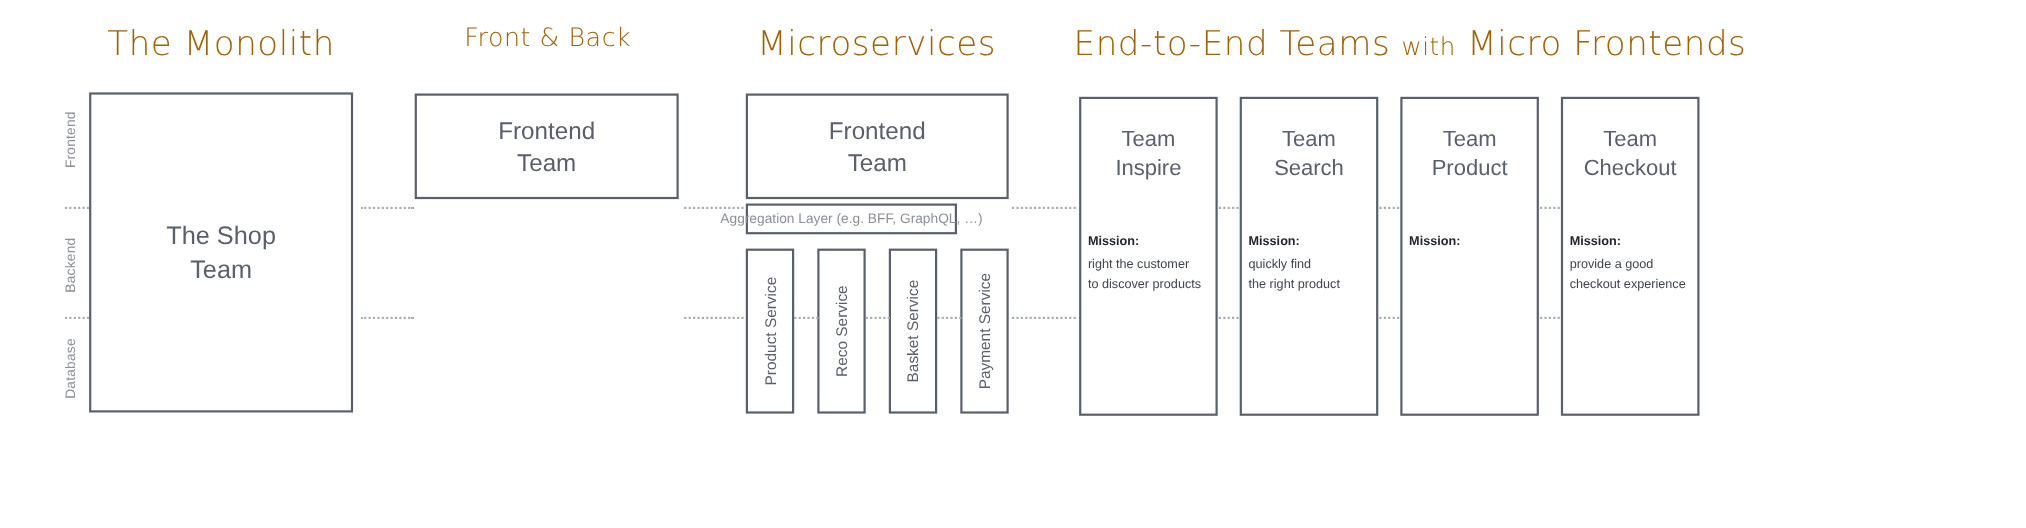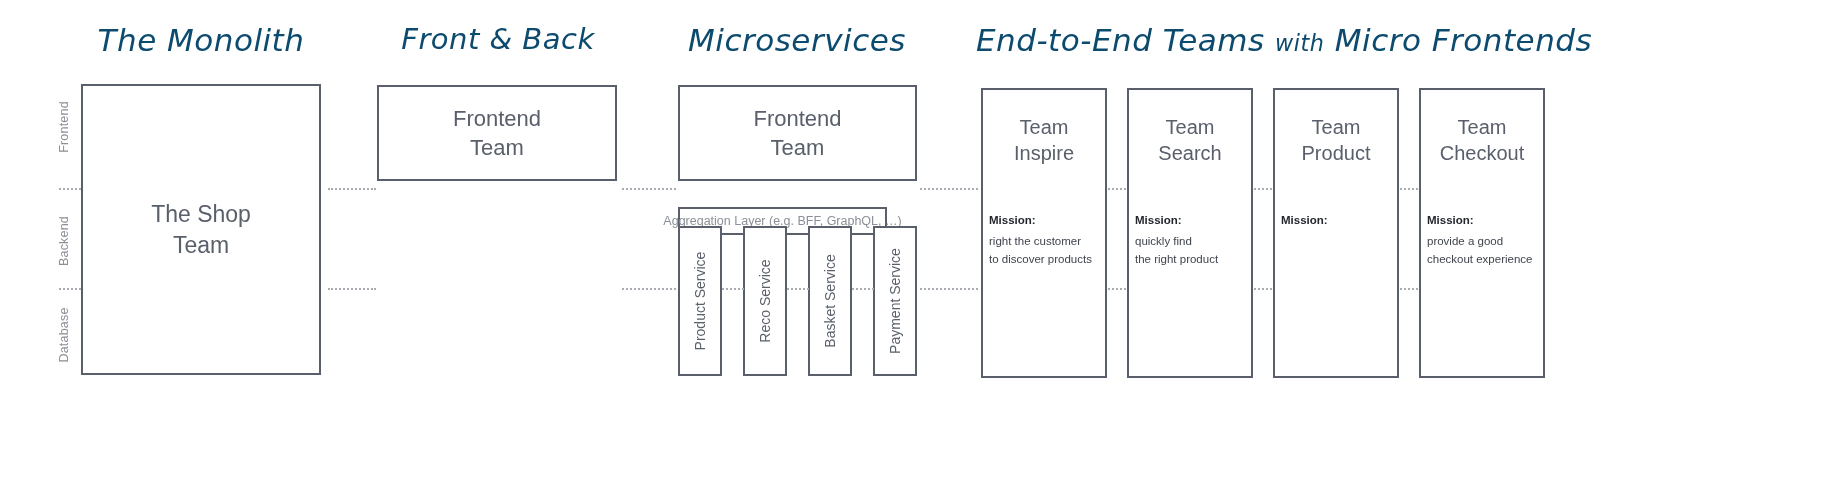--- a/index.html
+++ b/index.html
@@ -20,25 +20,24 @@
     height: 480px;
     background: #ffffff;
     overflow: hidden;
   }
 
   
   .section-title {
     position: absolute;
     font-family: "DejaVu Sans", sans-serif;
     font-weight: 300;
-    color: #0c4a6e;
+    color: #a16207;
     white-space: nowrap;
     text-align: center;
     letter-spacing: 0.5px;
-    font-style: italic;
   }
   .section-title .small-word {
     font-size: 0.72em;
   }
 
   
   .band-label {
     position: absolute;
     font-size: 12.5px;
     color: #8b9098;
@@ -181,39 +180,39 @@
   <div class="section-title" style="left:80px; top:22px; width:242px; font-size:31px;">The Monolith</div>
 
   <div class="box" style="left:81px; top:84px; width:240px; height:291px;">
     <div class="box-label big">The Shop
 Team</div>
   </div>
 
   <div class="band-rule" style="left:328px; top:188px; width:48px;"></div>
   <div class="band-rule" style="left:328px; top:288px; width:48px;"></div>
 
-  <div class="section-title" style="left:378px; top:22px; width:240px; font-size:29px;">Front &amp; Back</div>
+  <div class="section-title" style="left:378px; top:22px; width:240px; font-size:23px;">Front &amp; Back</div>
 
   <div class="box" style="left:377px; top:85px; width:240px; height:96px;">
     <div class="box-label">Frontend
 Team</div>
   </div>
 
 
   <div class="band-rule" style="left:622px; top:188px; width:54px;"></div>
   <div class="band-rule" style="left:622px; top:288px; width:54px;"></div>
 
   <div class="section-title" style="left:676px; top:22px; width:242px; font-size:31px;">Microservices</div>
 
   <div class="box" style="left:678px; top:85px; width:239px; height:96px;">
     <div class="box-label">Frontend
 Team</div>
   </div>
 
-  <div class="agg-box" style="left:678px; top:185px; width:209px; height:28px;margin-top:22px;">
+  <div class="agg-box" style="left:678px; top:185px; width:192px; height:28px;">
     <div class="agg-label">Aggregation Layer (e.g. BFF, GraphQL, …)</div>
   </div>
 
   <div class="svc-box" style="left:678px; top:226px; width:44px; height:150px;">
     <div class="svc-label">Product Service</div>
   </div>
   <div class="svc-box" style="left:743px; top:226px; width:44px; height:150px;">
     <div class="svc-label">Reco Service</div>
   </div>
   <div class="svc-box" style="left:808px; top:226px; width:44px; height:150px;">

